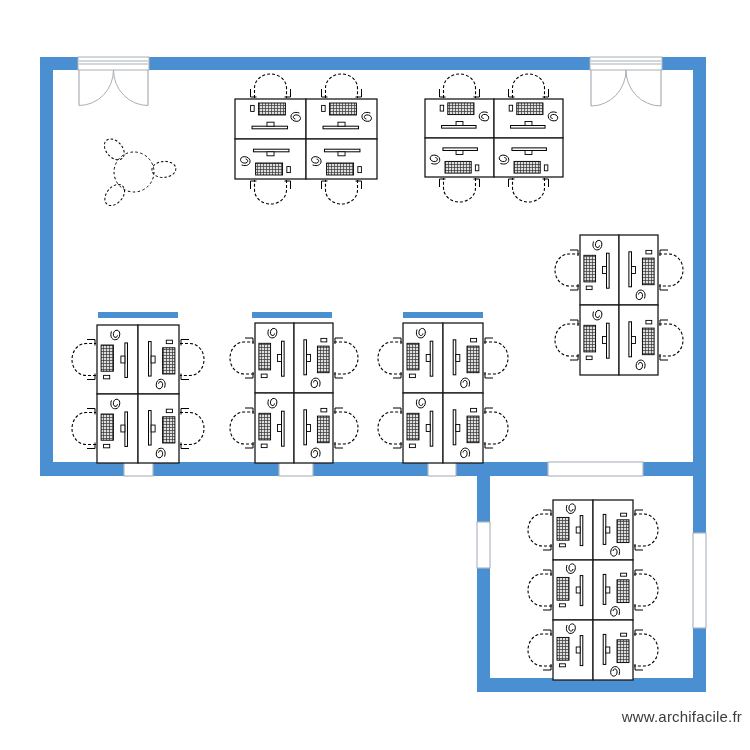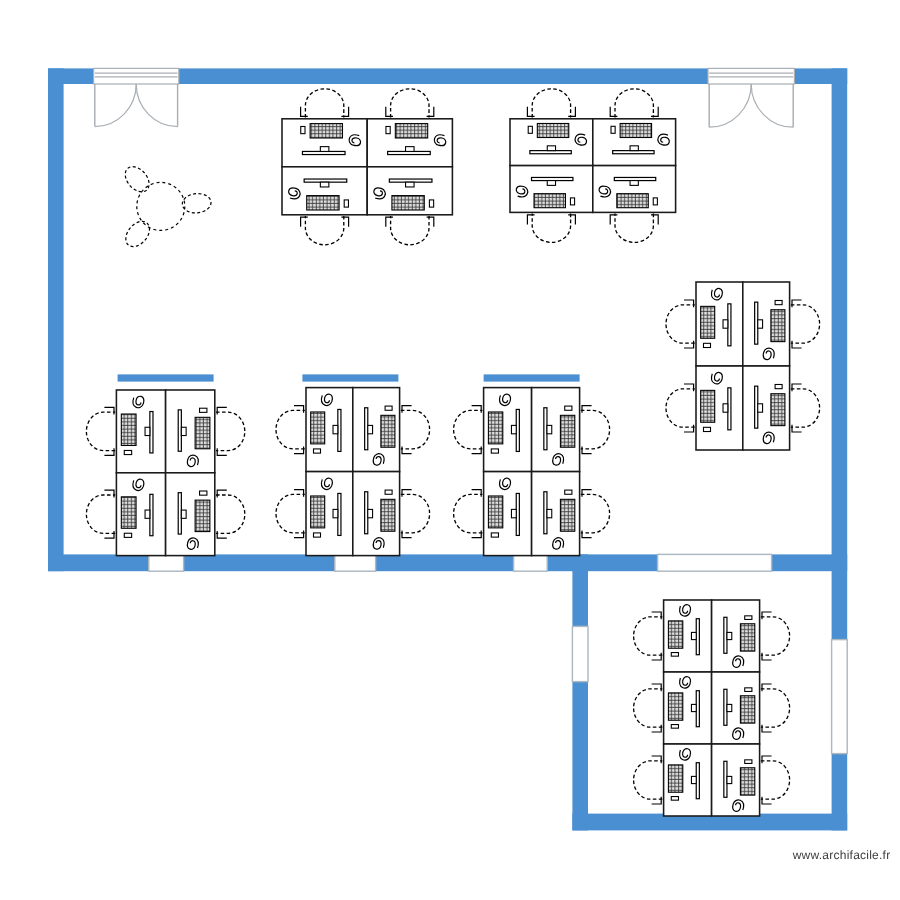--- a/index.html
+++ b/index.html
@@ -1,19 +1,19 @@
 <!DOCTYPE html>
 <html><head>
 <meta charset="utf-8">
 <style>
   html,body{margin:0;padding:0;background:#ffffff;}
   body{width:750px;height:750px;position:relative;overflow:hidden;
        font-family:"Liberation Sans", sans-serif;}
   #plan-wrap{position:absolute;left:0;top:0;width:750px;height:750px;}
-  #watermark{position:absolute;right:8px;top:708px;font-size:10px;color:#3c3c3c;
+  #watermark{position:absolute;right:8px;top:708px;font-size:15px;color:#3c3c3c;
              letter-spacing:0.2px;}
 </style>
 </head>
 <body>
 
 <div id="plan-wrap">
   <svg id="plan" width="750" height="750" viewBox="0 0 750 750">
     <defs>
       <pattern id="kbhatch" width="3" height="3" patternUnits="userSpaceOnUse">
         <rect width="3" height="3" fill="#dedede"></rect>

